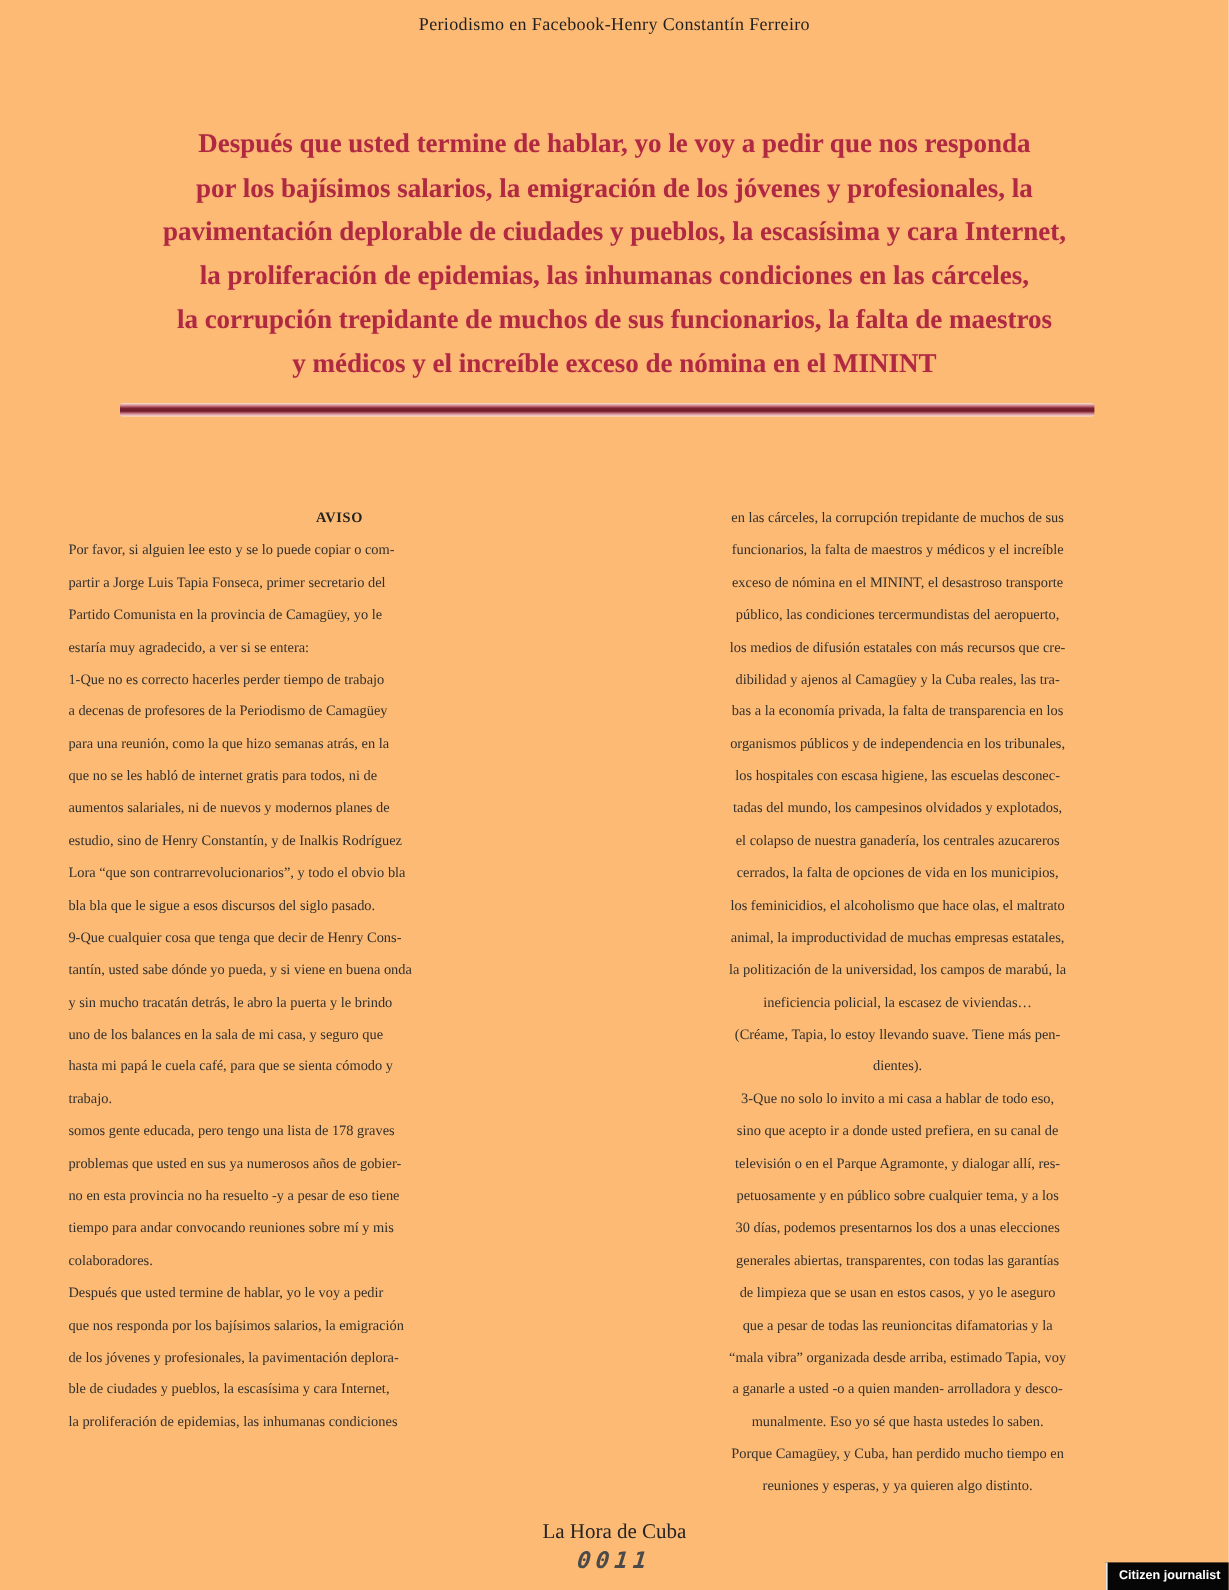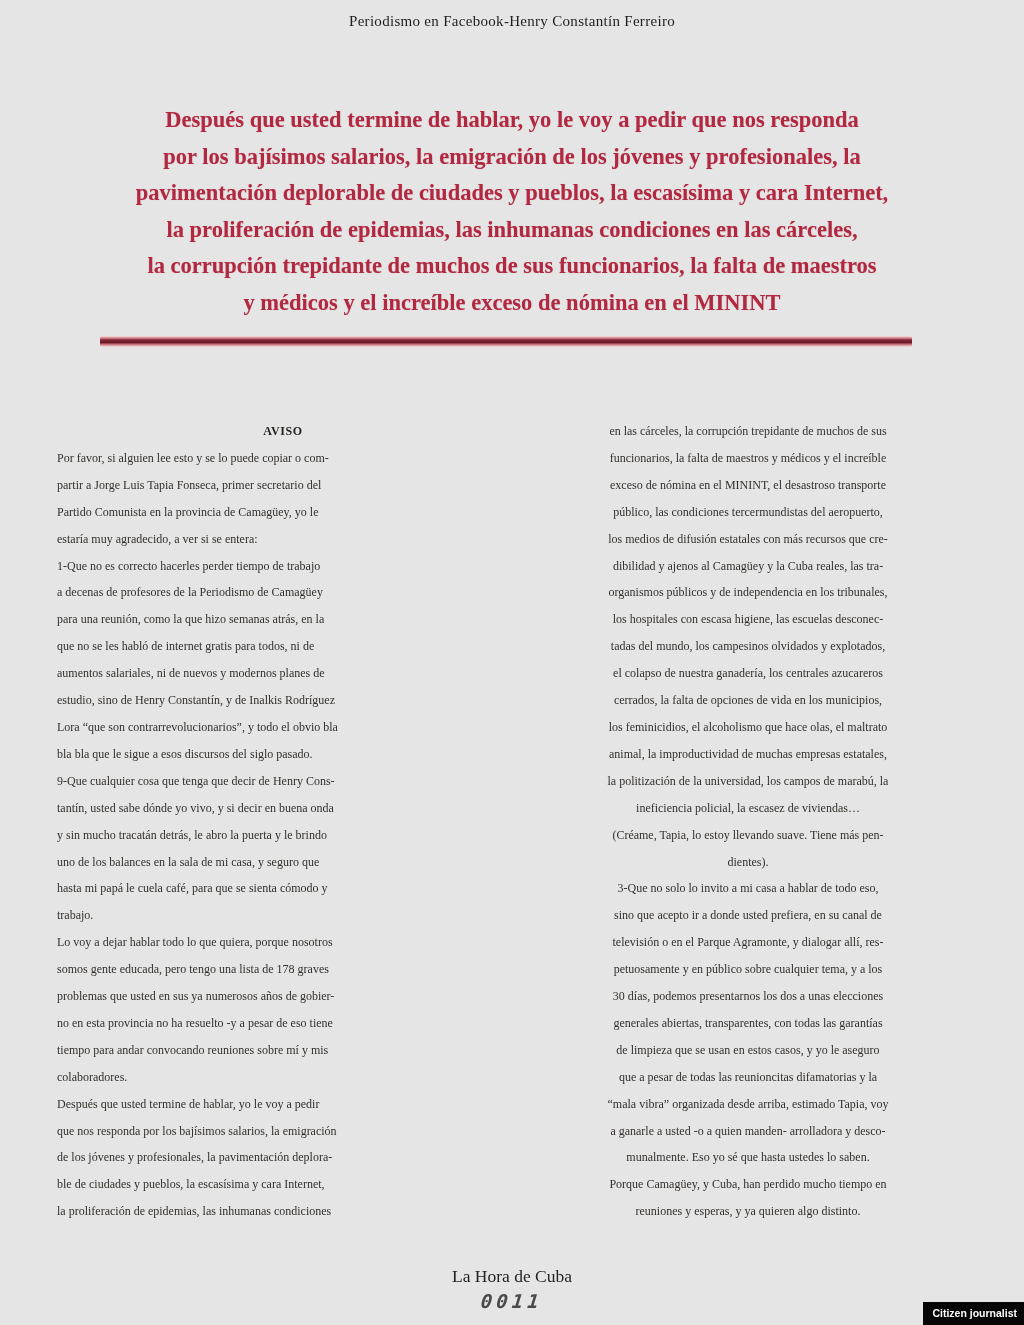--- a/index.html
+++ b/index.html
@@ -4,21 +4,21 @@
 <style>
   html, body { margin:0; padding:0; }
   body {
     width:1024px; height:1325px;
     background:#ffffff;
     font-family:"Liberation Serif", serif;
     position:relative; overflow:hidden;
   }
   .page {
     position:absolute; inset:0;
-    background:#e5e5e5;
+    background:#fdba74;
   }
   .top-caption {
     position:absolute; top:13px; left:0; width:100%;
     text-align:center; font-size:15px; color:#1f1f1f;
     letter-spacing:0.3px;
   }
   .headline {
     position:absolute; top:102px; left:0; width:100%;
     text-align:center; font-weight:bold;
     font-size:22.5px; line-height:36.5px;
@@ -94,46 +94,46 @@
         <div class="line">estaría muy agradecido, a ver si se entera:</div>
         <div class="line">1-Que no es correcto hacerles perder tiempo de trabajo</div>
         <div class="line">a decenas de profesores de la Periodismo de Camagüey</div>
         <div class="line">para una reunión, como la que hizo semanas atrás, en la</div>
         <div class="line">que no se les habló de internet gratis para todos, ni de</div>
         <div class="line">aumentos salariales, ni de nuevos y modernos planes de</div>
         <div class="line">estudio, sino de Henry Constantín, y de Inalkis Rodríguez</div>
         <div class="line">Lora “que son contrarrevolucionarios”, y todo el obvio bla</div>
         <div class="line">bla bla que le sigue a esos discursos del siglo pasado.</div>
         <div class="line">9-Que cualquier cosa que tenga que decir de Henry Cons-</div>
-        <div class="line">tantín, usted sabe dónde yo vivo, y si decir en buena onda</div>
+        <div class="line">tantín, usted sabe dónde yo pueda, y si viene en buena onda</div>
         <div class="line">y sin mucho tracatán detrás, le abro la puerta y le brindo</div>
         <div class="line">uno de los balances en la sala de mi casa, y seguro que</div>
         <div class="line">hasta mi papá le cuela café, para que se sienta cómodo y</div>
         <div class="line">trabajo.</div>
-        <div class="line">Lo voy a dejar hablar todo lo que quiera, porque nosotros</div>
         <div class="line">somos gente educada, pero tengo una lista de 178 graves</div>
         <div class="line">problemas que usted en sus ya numerosos años de gobier-</div>
         <div class="line">no en esta provincia no ha resuelto -y a pesar de eso tiene</div>
         <div class="line">tiempo para andar convocando reuniones sobre mí y mis</div>
         <div class="line">colaboradores.</div>
         <div class="line">Después que usted termine de hablar, yo le voy a pedir</div>
         <div class="line">que nos responda por los bajísimos salarios, la emigración</div>
         <div class="line">de los jóvenes y profesionales, la pavimentación deplora-</div>
         <div class="line">ble de ciudades y pueblos, la escasísima y cara Internet,</div>
         <div class="line">la proliferación de epidemias, las inhumanas condiciones</div>
       </div>
   </div>
 
   <div class="col right">
       <div class="line">en las cárceles, la corrupción trepidante de muchos de sus</div>
       <div class="line">funcionarios, la falta de maestros y médicos y el increíble</div>
       <div class="line">exceso de nómina en el MININT, el desastroso transporte</div>
       <div class="line">público, las condiciones tercermundistas del aeropuerto,</div>
       <div class="line">los medios de difusión estatales con más recursos que cre-</div>
       <div class="line">dibilidad y ajenos al Camagüey y la Cuba reales, las tra-</div>
+      <div class="line">bas a la economía privada, la falta de transparencia en los</div>
       <div class="line">organismos públicos y de independencia en los tribunales,</div>
       <div class="line">los hospitales con escasa higiene, las escuelas desconec-</div>
       <div class="line">tadas del mundo, los campesinos olvidados y explotados,</div>
       <div class="line">el colapso de nuestra ganadería, los centrales azucareros</div>
       <div class="line">cerrados, la falta de opciones de vida en los municipios,</div>
       <div class="line">los feminicidios, el alcoholismo que hace olas, el maltrato</div>
       <div class="line">animal, la improductividad de muchas empresas estatales,</div>
       <div class="line">la politización de la universidad, los campos de marabú, la</div>
       <div class="line">ineficiencia policial, la escasez de viviendas…</div>
       <div class="line">(Créame, Tapia, lo estoy llevando suave. Tiene más pen-</div>

